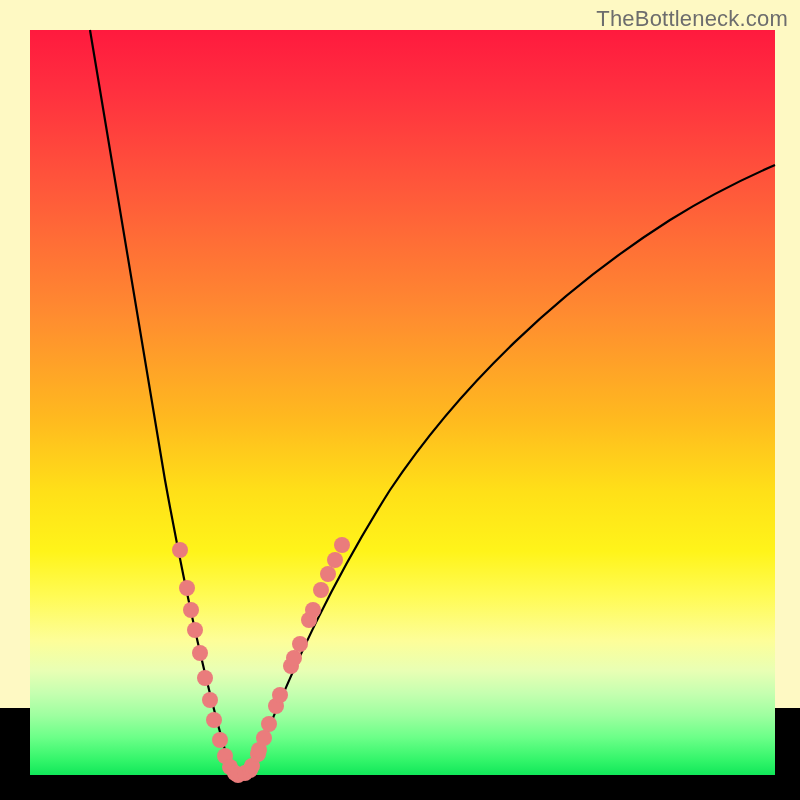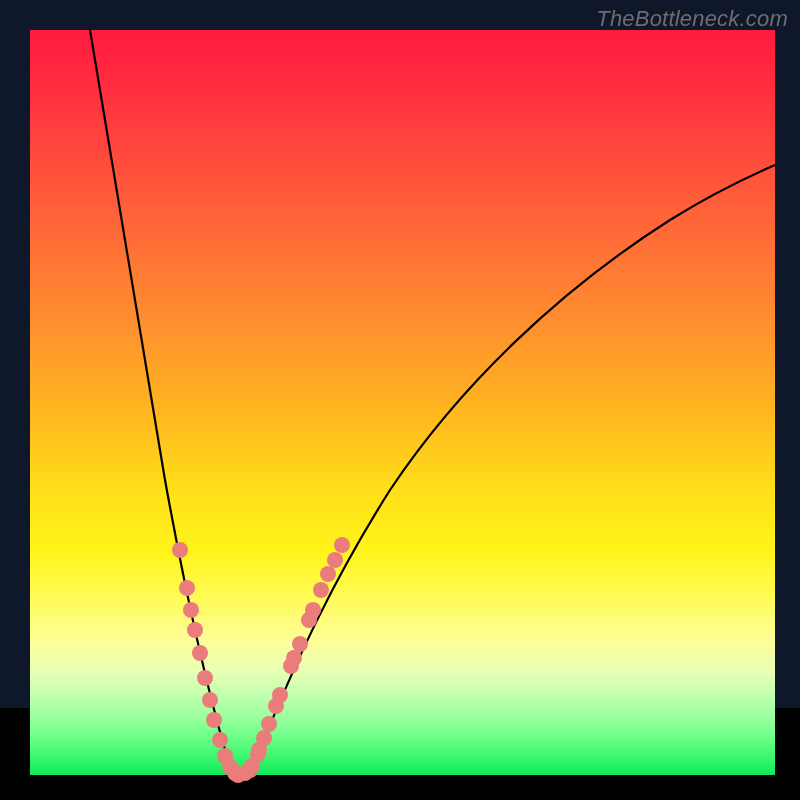--- a/index.html
+++ b/index.html
@@ -10,22 +10,21 @@
     overflow: hidden;
     background: #000;
     font-family: Arial, Helvetica, sans-serif;
   }
   .frame {
     position: absolute;
     left: 0;
     top: 0;
     width: 800px;
     height: 708px;
-    background: #0f172a;
-    font-style: italic;
+    background: #fef9c3;
   }
   .plot-area {
     position: absolute;
     left: 30px;
     top: 30px;
     width: 745px;
     height: 745px;
     
     background: linear-gradient(to bottom,
       #ff1a3e 0%,

